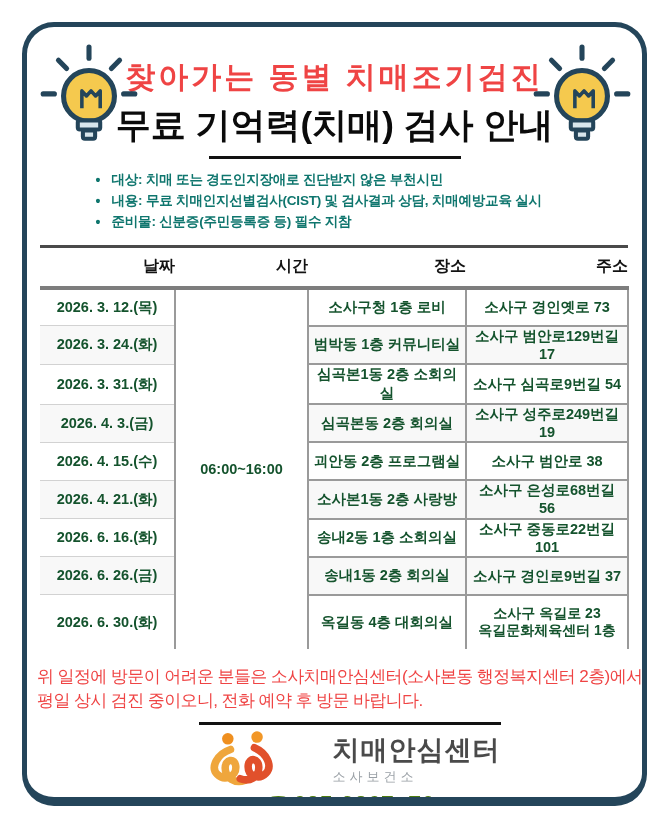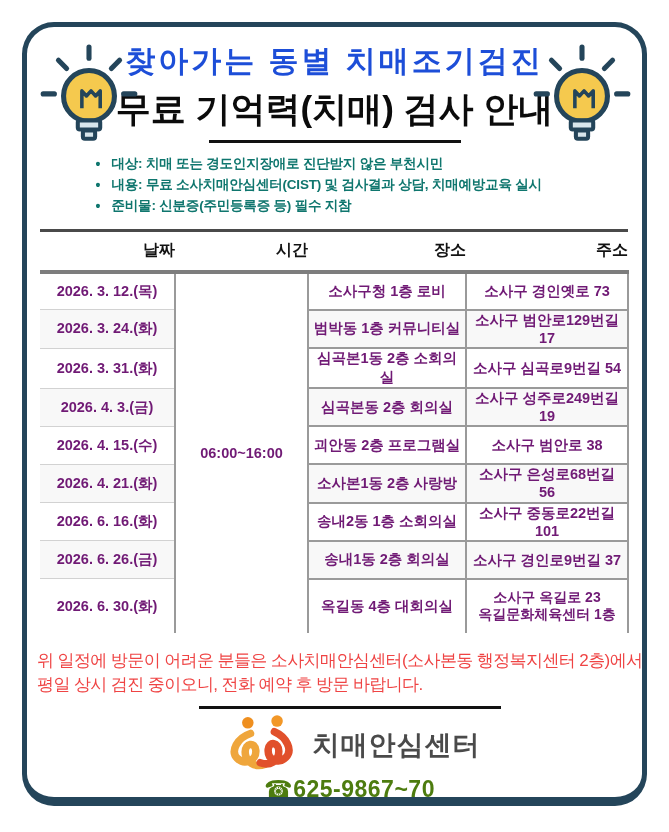--- a/index.html
+++ b/index.html
@@ -10,22 +10,22 @@
     position:absolute; left:22px; top:22px; width:625px; height:784px;
     box-sizing:border-box; border:5px solid #24455a; border-bottom-width:9px;
     border-radius:32px; background:#ffffff; overflow:hidden;
   }
 
   .bulb { position:absolute; width:104px; height:112px; }
   .bulb-left  { left:10px;  top:16px; }
   .bulb-right { right:8px; top:16px; }
 
   .subtitle {
-    margin-top:14px; text-align:center; font-size:30px; font-weight:600;
-    letter-spacing:3px; color:#1d4ed8; white-space:nowrap;
+    margin-top:30px; text-align:center; font-size:30px; font-weight:600;
+    letter-spacing:3px; color:#ef4444; white-space:nowrap;
   }
   .title {
     margin-top:4px; text-align:center; font-size:35px; font-weight:900;
     letter-spacing:0px; color:#0b0b0b; white-space:nowrap;
   }
   .title-underline { width:252px; height:3px; background:#121212; margin:7px auto 0; }
 
   .bullets { width:478px; margin:11px auto 0; color:#0f766e; }
   .bullet-item {
     position:relative; padding-left:16px; font-size:13.5px; font-weight:700;
@@ -39,41 +39,41 @@
   }
   table.schedule col.c1 { width:135px; }
   table.schedule col.c2 { width:133px; }
   table.schedule col.c3 { width:158px; }
   table.schedule col.c4 { width:162px; }
   table.schedule th {
     font-size:16px; font-weight:800; color:#121212; text-align:right;
     padding:8px 0 9px; border-bottom:4px solid #7d7d7d;
   }
   table.schedule td {
-    font-size:14.5px; font-weight:700; color:#701a75; text-align:center;
+    font-size:14.5px; font-weight:700; color:#14532d; text-align:center;
     height:38px; padding:0 2px; box-sizing:border-box; background-clip:padding-box;
   }
   table.schedule tbody tr:nth-child(even) { background:#f8f8f8; }
   td.c-date  { border-right:2px solid #9a9a9a; border-bottom:1px solid #d2d2d2; }
   td.c-time  { border-right:2px solid #9a9a9a; font-size:15.5px; background:#ffffff; }
   td.c-place { border-right:2px solid #9a9a9a; border-bottom:2px solid #9a9a9a; }
   td.c-addr  { border-right:2px solid #9a9a9a; border-bottom:2px solid #9a9a9a; white-space:pre-line; line-height:1.25; }
   tr.last td { border-bottom:none; }
   tr.last td.c-addr { font-size:14px; }
 
   .notice {
     margin:16px 0 0 10px; font-size:17px; font-weight:500; color:#ef4444;
     line-height:1.42; letter-spacing:-0.6px; white-space:nowrap;
   }
 
   .org-block {
     width:302px; margin:9px auto 0; transform:translateX(15px);
     border-top:3px solid #111; padding-top:5px; text-align:center;
   }
-  .org-row { display:flex; align-items:center; justify-content:center; gap:8px; }
+  .org-row { display:flex; align-items:center; justify-content:space-between; gap:8px; }
   .org-logo { width:86px; height:62px; flex:0 0 auto; }
   .org-text { text-align:left; }
   .org-name { font-size:27px; font-weight:800; color:#4a4a4a; letter-spacing:1px; line-height:1.05; }
   .org-sub  { font-size:13px; font-weight:500; color:#9aa0a6; letter-spacing:4px; margin-top:3px; }
   .phone    { font-size:23px; font-weight:700; color:#4d7c0f; margin-top:0px; letter-spacing:0.5px; }
 </style>
 </head>
 <body>
 
 <div class="page">
@@ -106,21 +106,21 @@
       <rect x="39" y="76" width="22" height="9" rx="2" fill="#d8e6ec" stroke="#24455a" stroke-width="4"></rect>
       <rect x="44" y="86" width="12" height="8" rx="2" fill="#d8e6ec" stroke="#24455a" stroke-width="4"></rect>
     </svg>
 
     <div class="subtitle">찾아가는 동별 치매조기검진</div>
     <div class="title">무료 기억력(치매) 검사 안내</div>
     <div class="title-underline"></div>
 
     <div class="bullets">
       <div class="bullet-item">대상: 치매 또는 경도인지장애로 진단받지 않은 부천시민</div>
-      <div class="bullet-item">내용: 무료 소사치매안심센터(CIST) 및 검사결과 상담, 치매예방교육 실시</div>
+      <div class="bullet-item">내용: 무료 치매인지선별검사(CIST) 및 검사결과 상담, 치매예방교육 실시</div>
       <div class="bullet-item">준비물: 신분증(주민등록증 등) 필수 지참</div>
     </div>
 
     <table class="schedule">
       <colgroup>
           <col class="c1">
           <col class="c2">
           <col class="c3">
           <col class="c4">
         </colgroup>
@@ -191,19 +191,20 @@
     <div class="org-block">
       <div class="org-row">
         <svg class="org-logo" viewBox="0 0 92 70">
           <circle cx="30" cy="10" r="6.5" fill="#ef8f1f"></circle>
           <circle cx="63" cy="8" r="6.5" fill="#f29727"></circle>
           <path d="M33,22 C18,27 10,42 18,50 C26,58 40,53 39,41 C38,31 27,33 27,43 C27,54 38,61 49,57" fill="none" stroke="#efa63c" stroke-width="8.5" stroke-linecap="round"></path>
           <path d="M60,20 C74,26 81,41 73,49 C65,57 52,52 53,40 C54,30 65,32 65,42 C65,53 55,59 44,55" fill="none" stroke="#e1502b" stroke-width="8.5" stroke-linecap="round"></path>
         </svg>
         <div class="org-text">
           <div class="org-name">치매안심센터</div>
+          <div class="org-sub">소사보건소</div>
         </div>
       </div>
       <div class="phone">☎625-9867~70</div>
     </div>
 
   </div>
 </div>
 
 </body></html>

